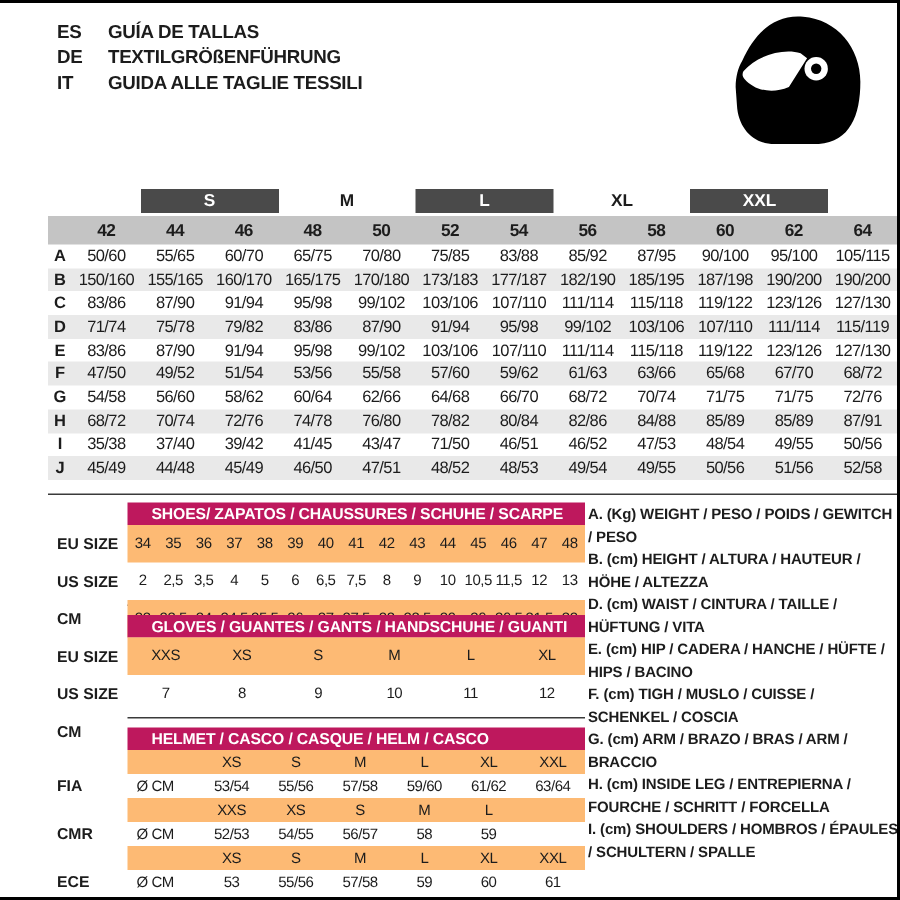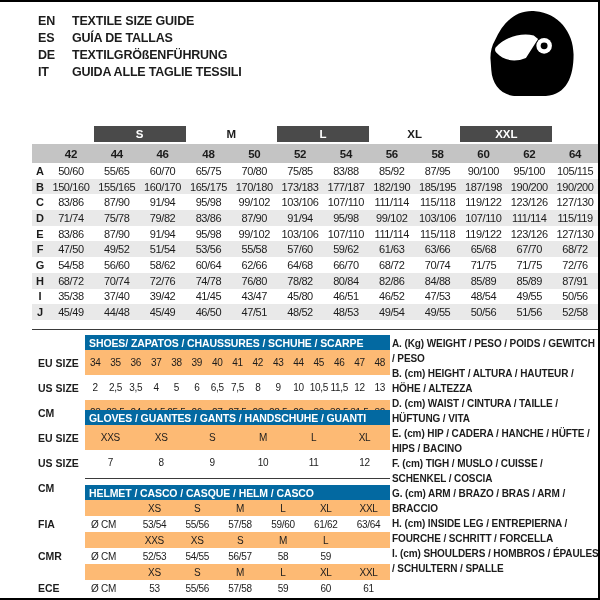--- a/index.html
+++ b/index.html
@@ -34,44 +34,40 @@
   .div-full{left:32px;top:327px;width:566px;}
   .div-shoes{left:85px;top:401px;width:305px;}
   .div-gloves{left:85px;top:476px;width:305px;}
 
   
   .section{position:absolute;left:32px;width:358px;}
   .sec-shoes{top:333px;}
   .sec-gloves{top:408px;}
   .sec-helmet{top:483px;}
   .brow{display:grid;grid-template-columns:53px 305px;}
-  .hdr .bar{background:#0369a1;color:#fff;font-weight:bold;font-size:10.5px;height:15px;
-            display:flex;align-items:center;padding-left:4px;box-sizing:border-box;letter-spacing:-0.1px;}
+  .hdr .bar{background:#be185d;color:#fff;font-weight:bold;font-size:10.5px;height:15px;
+            display:flex;align-items:center;padding-left:16px;box-sizing:border-box;letter-spacing:-0.1px;}
   .blabel{font-weight:bold;font-size:10.5px;display:flex;align-items:center;padding-left:6px;box-sizing:border-box;}
   .bcells{display:grid;align-items:center;}
   .shaded .bcells{background:#fdba74;}
   .bcell{text-align:center;font-size:10px;white-space:nowrap;letter-spacing:-0.3px;}
   .bcell.unit{text-align:left;padding-left:6px;}
   .sec-shoes .brow.data,.sec-gloves .brow.data{height:25px;}
   .sec-helmet .brow.data{height:16px;}
 
   
   .legend{position:absolute;left:392px;top:334px;width:207px;font-size:10px;font-weight:bold;
           line-height:15px;letter-spacing:-0.1px;}
 </style>
 </head>
 <body>
 
 <div class="page">
 
   <div class="langs">
-      <div class="lang-row">
-        <span class="lang-code">EN</span>
-        <span class="lang-label">TEXTILE SIZE GUIDE</span>
-      </div>
       <div class="lang-row">
         <span class="lang-code">ES</span>
         <span class="lang-label">GUÍA DE TALLAS</span>
       </div>
       <div class="lang-row">
         <span class="lang-code">DE</span>
         <span class="lang-label">TEXTILGRÖßENFÜHRUNG</span>
       </div>
       <div class="lang-row">
         <span class="lang-code">IT</span>
@@ -232,21 +228,21 @@
           <div class="mcell">85/89</div>
           <div class="mcell">87/91</div>
         </div>
         <div class="mgrid mrow">
           <div class="mletter">I</div>
           <div class="mcell">35/38</div>
           <div class="mcell">37/40</div>
           <div class="mcell">39/42</div>
           <div class="mcell">41/45</div>
           <div class="mcell">43/47</div>
-          <div class="mcell">45/80</div>
+          <div class="mcell">71/50</div>
           <div class="mcell">46/51</div>
           <div class="mcell">46/52</div>
           <div class="mcell">47/53</div>
           <div class="mcell">48/54</div>
           <div class="mcell">49/55</div>
           <div class="mcell">50/56</div>
         </div>
         <div class="mgrid mrow stripe">
           <div class="mletter">J</div>
           <div class="mcell">45/49</div>

